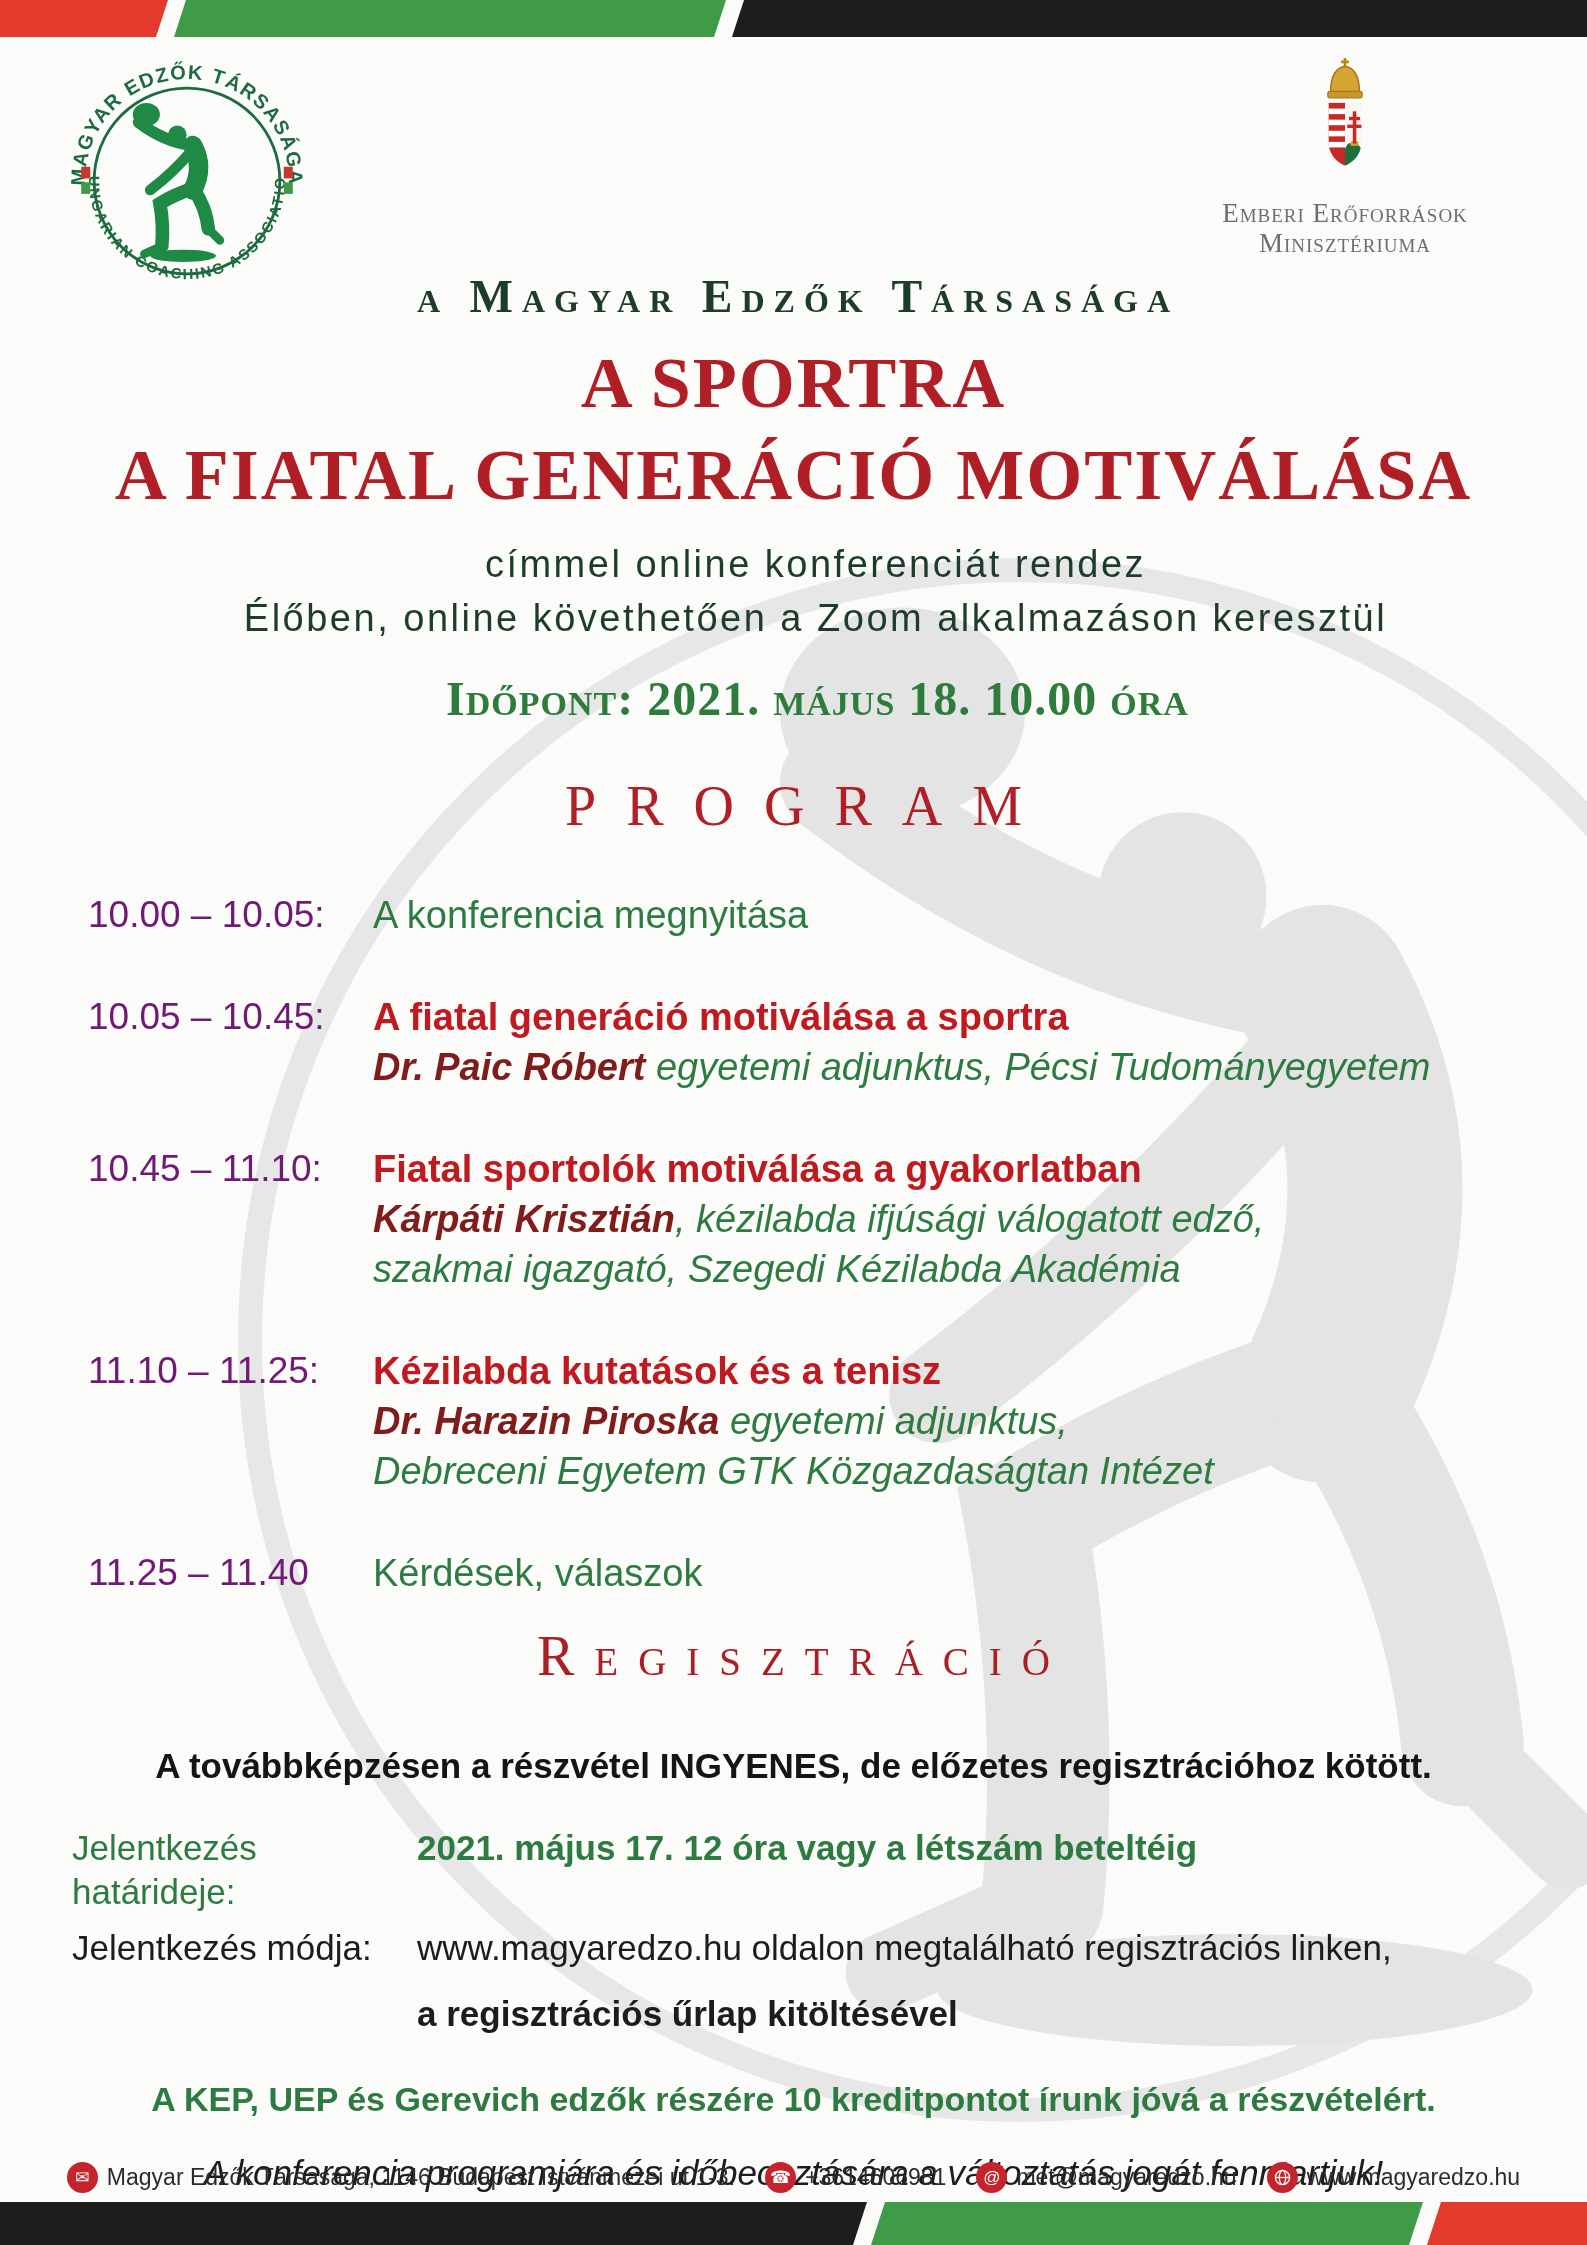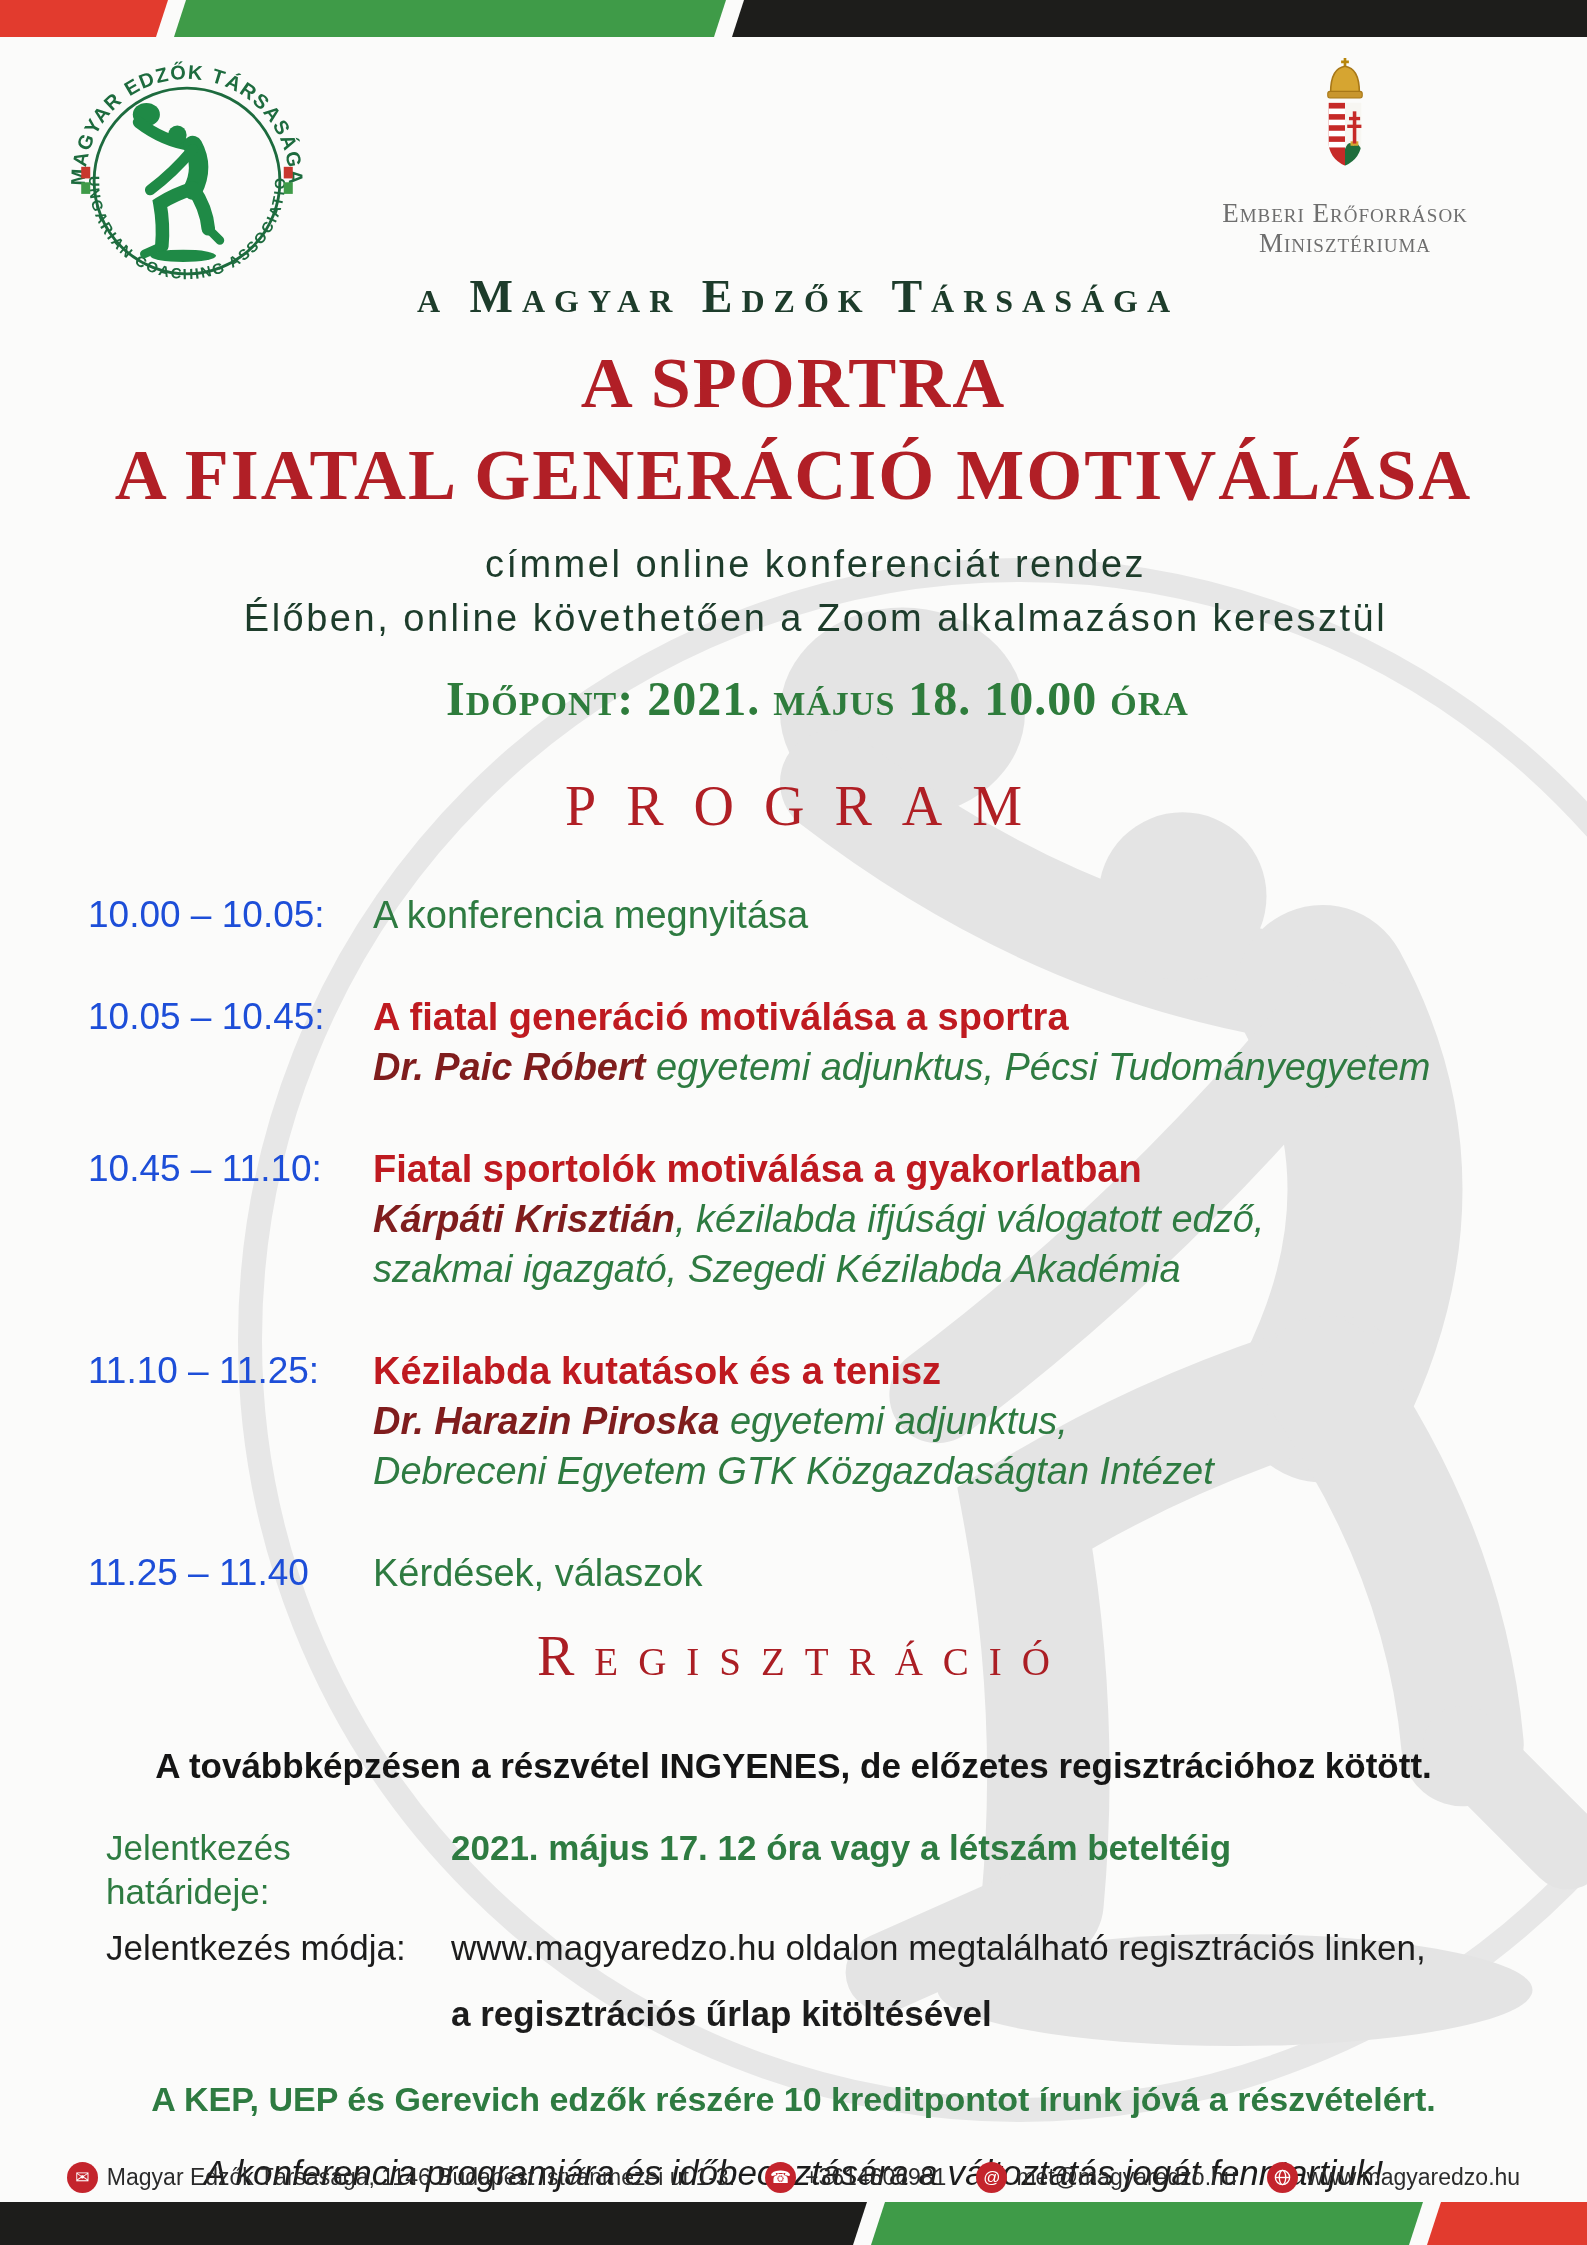--- a/index.html
+++ b/index.html
@@ -31,32 +31,32 @@
   .sub-line{color:#1d3c2b;font-size:38px;letter-spacing:2.5px;line-height:54px;}
   #sub-wrap{margin-top:16px;padding-left:44px;}
   #datetime{margin-top:26px;font-family:"Liberation Serif",serif;font-weight:bold;
        font-variant:small-caps;font-size:48px;color:#2e7c3c;letter-spacing:1px;margin-left:48px;}
 
   
   #program-heading{margin-top:48px;font-family:"Liberation Serif",serif;
        color:#b01f25;font-size:56px;font-weight:500;letter-spacing:30px;text-indent:30px;}
   #program-list{margin-top:52px;padding-left:88px;}
   .prog-row{display:flex;margin-bottom:52px;}
-  .prog-time{width:285px;flex:0 0 285px;color:#1d4ed8;font-size:37px;line-height:50px;}
+  .prog-time{width:285px;flex:0 0 285px;color:#701a75;font-size:37px;line-height:50px;}
   .prog-body{font-size:38px;line-height:50px;}
   .prog-title-red{color:#bf1a20;font-weight:bold;}
   .prog-title-green{color:#2e7b41;}
   .speaker{color:#7f1d1d;font-weight:bold;font-style:italic;}
   .desc{color:#2e7b41;font-style:italic;}
 
   
   #reg-heading{margin-top:26px;font-family:"Liberation Serif",serif;font-variant:small-caps;
        color:#ab1e24;font-size:56px;font-weight:500;letter-spacing:20px;text-indent:20px;}
   #reg-intro{margin-top:58px;font-weight:bold;color:#151515;font-size:35px;}
-  #reg-rows{margin-top:40px;padding-left:106px;font-size:35px;}
+  #reg-rows{margin-top:40px;padding-left:72px;font-size:35px;}
   .reg-row{display:flex;line-height:44px;margin-bottom:12px;}
   .reg-label{width:345px;flex:0 0 345px;}
   .green-label{color:#2e7b41;}
   .black-label{color:#1c1c1c;}
   .reg-value-green{color:#2e7b41;font-weight:bold;}
   .reg-value-black{color:#1c1c1c;}
   .reg-value-black-bold{color:#1c1c1c;font-weight:bold;margin-top:10px;}
   #credit-line{margin-top:44px;color:#2e7b41;font-weight:bold;font-size:34px;}
   #note-line{margin-top:34px;color:#1c1c1c;font-style:italic;font-size:35px;}
 

